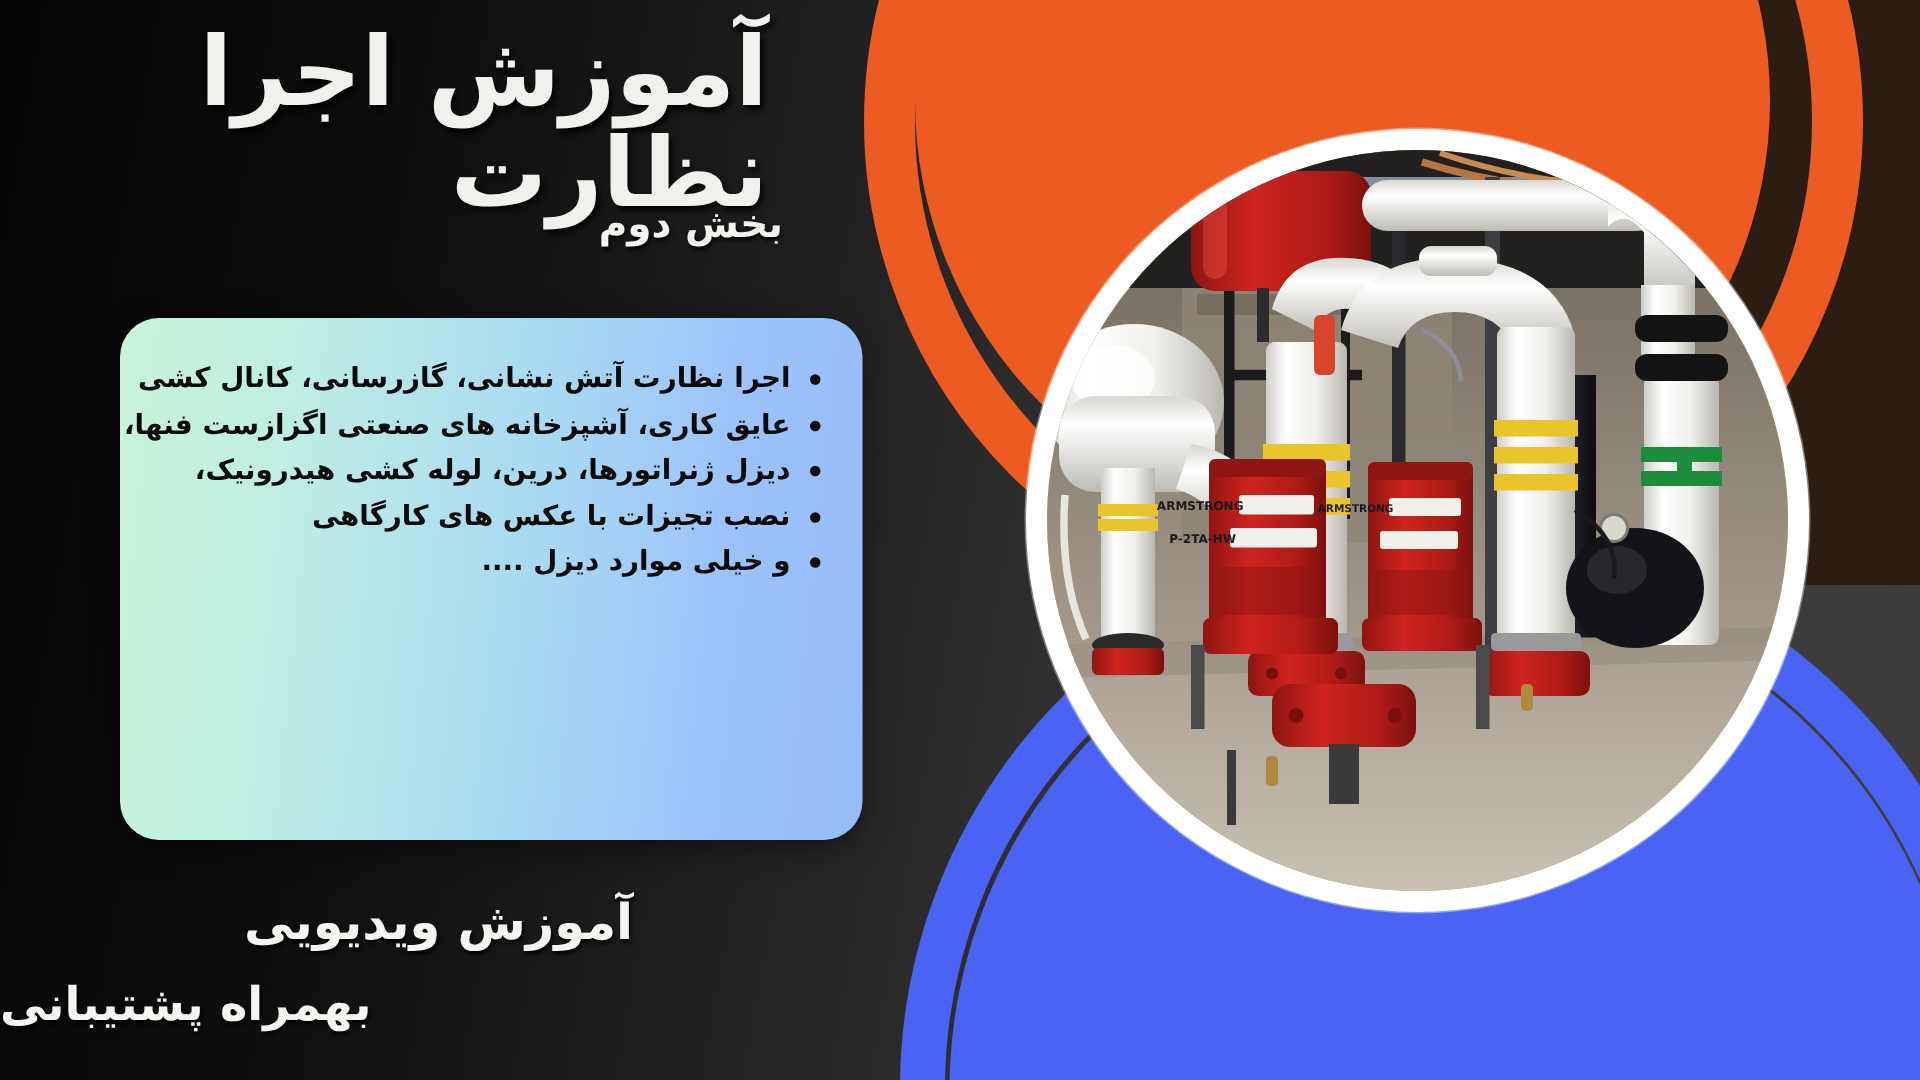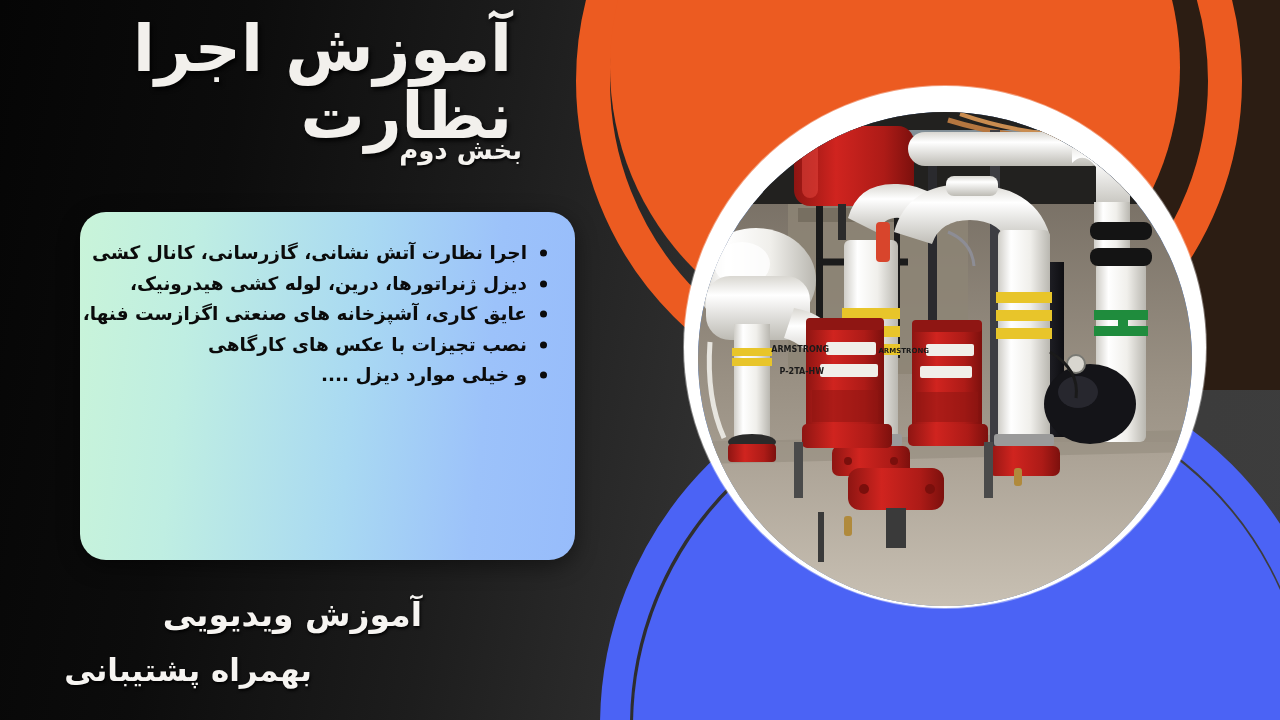--- a/index.html
+++ b/index.html
@@ -62,25 +62,25 @@
   .photo-ring{
     position:absolute;
     left:684px;top:86px;
     width:522px;height:522px;
     border-radius:50%;
     background:#ffffff;
     box-shadow:0 0 0 1px rgba(255,255,255,.4);
   }
   .photo{
     position:absolute;
-    left:14px;top:26px;
+    left:14px;top:14px;
     width:494px;height:494px;
     border-radius:50%;
     overflow:hidden;
-    background:#3b82f6;
+    background:#fde047;
   }
   .photo-inner{position:absolute;inset:0;}
 
   
   .headline{
     position:absolute;
     left:0;top:16px;width:556px;
     text-align:right;
     padding-right:44px;
     box-sizing:border-box;
@@ -152,21 +152,21 @@
     box-sizing:border-box;
     color:#f6f4f1;
     font-size:33px;
     font-weight:bold;
     text-shadow:1px 2px 3px rgba(0,0,0,.9);
     direction:rtl;
   }
   .foot2{
     position:absolute;
     left:0;top:652px;width:330px;
-    text-align:right;
+    text-align:left;
     padding-right:18px;
     box-sizing:border-box;
     color:#f6f4f1;
     font-size:31px;
     font-weight:bold;
     text-shadow:1px 2px 3px rgba(0,0,0,.9);
     direction:rtl;
   }
 </style>
 </head>
@@ -348,22 +348,22 @@
       </svg>
     </div>
   </div>
 
   <div class="headline">آموزش اجرا نظارت</div>
   <div class="subhead">بخش دوم</div>
 
   <div class="card">
     <ul class="bullets">
       <li class="dot">اجرا نظارت آتش نشانی، گازرسانی، کانال کشی</li>
+      <li class="dot">عایق کاری، آشپزخانه های صنعتی اگزازست فنها،</li>
       <li class="dot">دیزل ژنراتورها، درین،  لوله کشی هیدرونیک،</li>
-      <li class="dot">عایق کاری، آشپزخانه های صنعتی اگزازست فنها،</li>
       <li class="dot">نصب تجیزات با عکس های کارگاهی</li>
       <li class="dot">و خیلی موارد دیزل ....</li>
     </ul>
   </div>
 
   <div class="foot1">آموزش ویدیویی</div>
   <div class="foot2">بهمراه پشتیبانی</div>
 
 </div>
 

